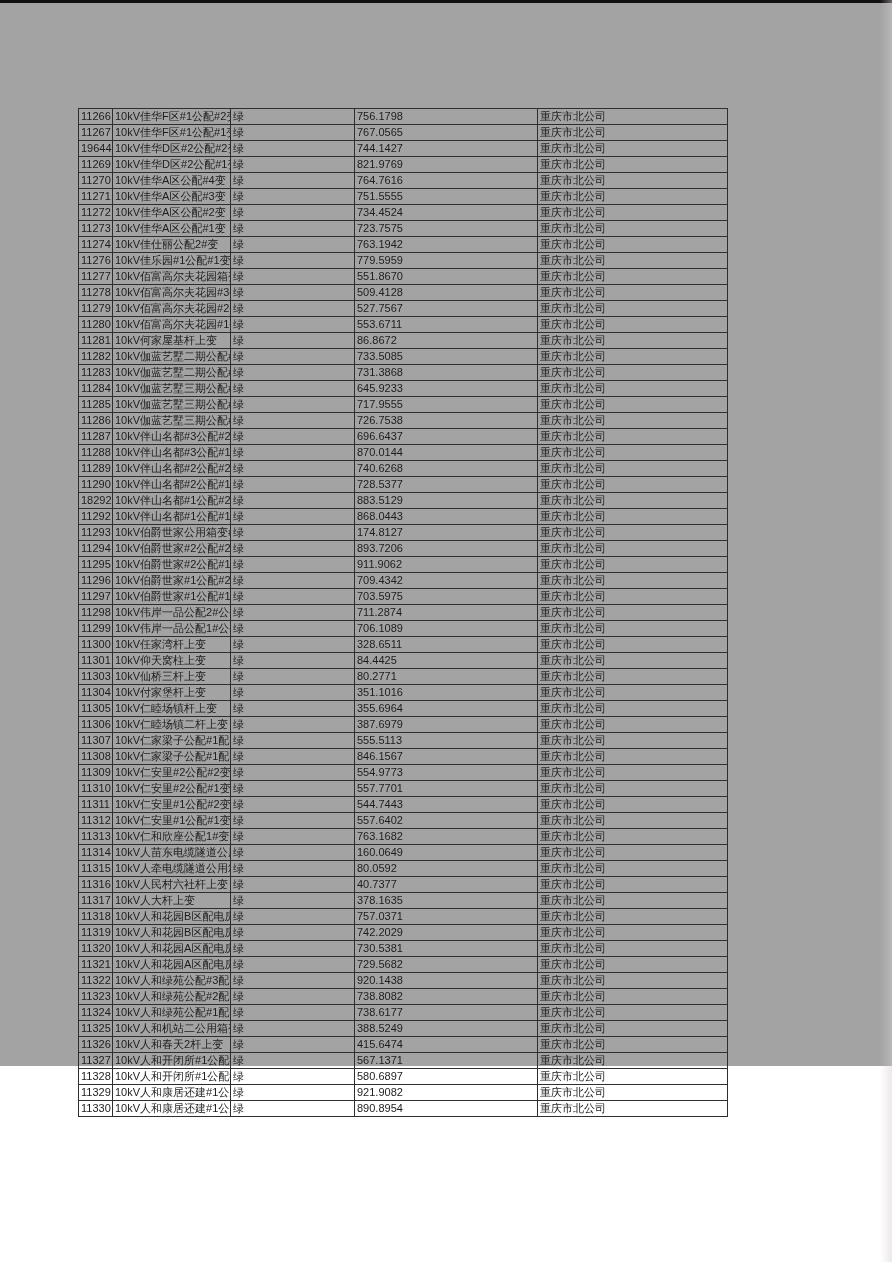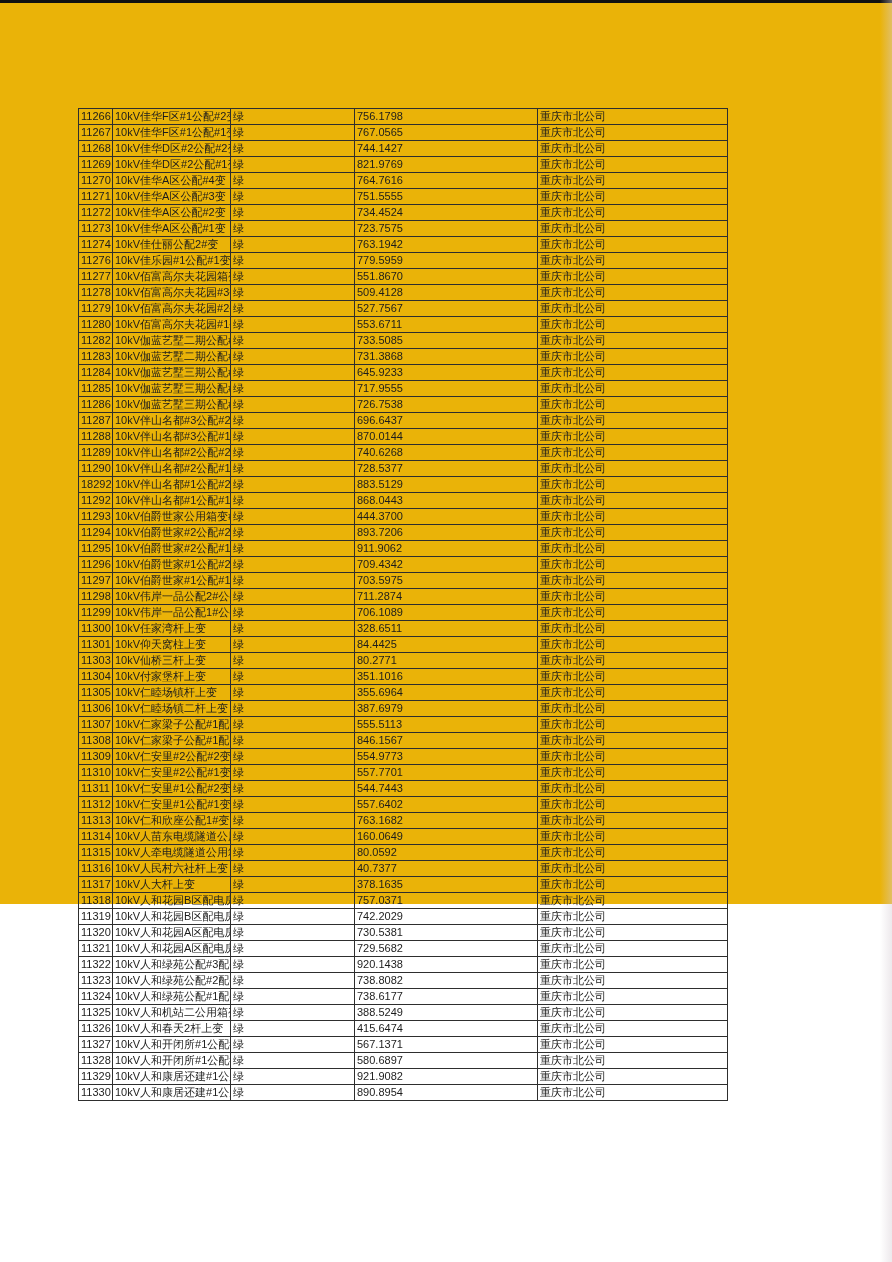--- a/index.html
+++ b/index.html
@@ -7,22 +7,22 @@
     padding: 0;
     background: #ffffff;
     width: 892px;
     height: 1262px;
     overflow: hidden;
     font-family: "Liberation Sans", "DejaVu Sans", sans-serif;
   }
   .page {
     position: relative;
     width: 892px;
-    height: 904px;
-    background: #eab308;
+    height: 1066px;
+    background: #a3a3a3;
   }
   .top-edge {
     position: absolute;
     top: 0; left: 0;
     width: 892px;
     height: 3px;
     background: #111111;
   }
   .right-edge {
     position: absolute;
@@ -84,21 +84,21 @@
             <td>重庆市北公司</td>
           </tr>
           <tr>
             <td>11267</td>
             <td>10kV佳华F区#1公配#1变</td>
             <td>绿</td>
             <td>767.0565</td>
             <td>重庆市北公司</td>
           </tr>
           <tr>
-            <td>11268</td>
+            <td>19644</td>
             <td>10kV佳华D区#2公配#2变</td>
             <td>绿</td>
             <td>744.1427</td>
             <td>重庆市北公司</td>
           </tr>
           <tr>
             <td>11269</td>
             <td>10kV佳华D区#2公配#1变</td>
             <td>绿</td>
             <td>821.9769</td>
@@ -168,20 +168,27 @@
             <td>重庆市北公司</td>
           </tr>
           <tr>
             <td>11280</td>
             <td>10kV佰富高尔夫花园#1公配</td>
             <td>绿</td>
             <td>553.6711</td>
             <td>重庆市北公司</td>
           </tr>
           <tr>
+            <td>11281</td>
+            <td>10kV何家屋基杆上变</td>
+            <td>绿</td>
+            <td>86.8672</td>
+            <td>重庆市北公司</td>
+          </tr>
+          <tr>
             <td>11282</td>
             <td>10kV伽蓝艺墅二期公配#2变</td>
             <td>绿</td>
             <td>733.5085</td>
             <td>重庆市北公司</td>
           </tr>
           <tr>
             <td>11283</td>
             <td>10kV伽蓝艺墅二期公配#1变</td>
             <td>绿</td>
@@ -248,21 +255,21 @@
             <td>11292</td>
             <td>10kV伴山名都#1公配#1变</td>
             <td>绿</td>
             <td>868.0443</td>
             <td>重庆市北公司</td>
           </tr>
           <tr>
             <td>11293</td>
             <td>10kV伯爵世家公用箱变#1</td>
             <td>绿</td>
-            <td>444.3700</td>
+            <td>174.8127</td>
             <td>重庆市北公司</td>
           </tr>
           <tr>
             <td>11294</td>
             <td>10kV伯爵世家#2公配#2变</td>
             <td>绿</td>
             <td>893.7206</td>
             <td>重庆市北公司</td>
           </tr>
           <tr>

